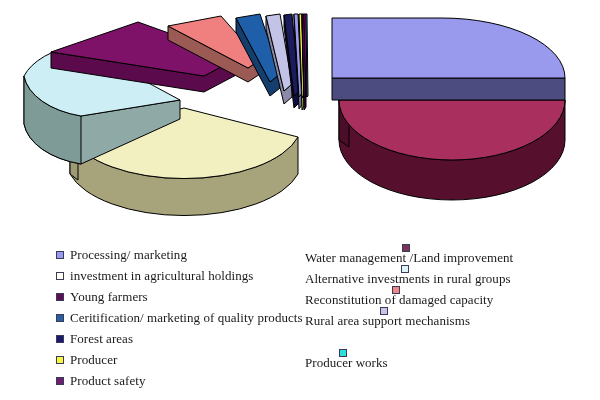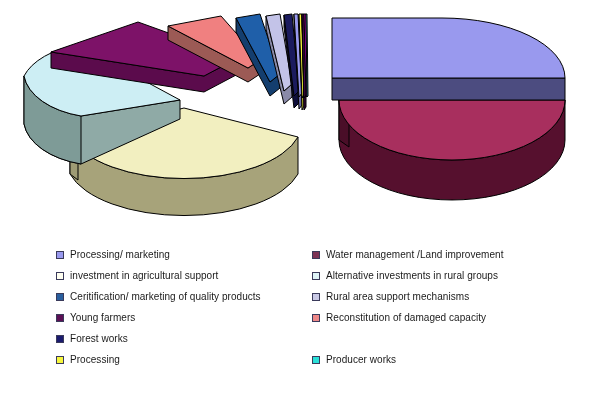--- a/index.html
+++ b/index.html
@@ -31,33 +31,34 @@
     height:21px;
   }
   .legend-item{
     position:absolute;
     display:flex;
     align-items:center;
     height:21px;
     white-space:nowrap;
   }
   .legend-item.col-a{left:0px;}
-  .legend-item.col-b{left:256px;}
+  .legend-item.col-b{left:249px;flex-direction:column;}
   .swatch{
     width:8px;height:8px;
     border:1px solid #3a3a5a;
     margin-right:6px;
     flex:0 0 auto;
     box-sizing:border-box;
   }
   .legend-label{
-    font-size:10px;
+    font-size:13px;
     color:#1a1a1a;
     line-height:11px;
     letter-spacing:0.05px;
+    font-family:Liberation Serif, serif;
   }
 </style>
 </head>
 <body>
 
 <div id="chart-area">
 
   <div class="pie-wrap" style="left:8px;top:4px;">
     <svg width="310" height="215" viewBox="0 0 310 215">
       <defs>
@@ -186,63 +187,69 @@
       </div>
       <div class="legend-item col-b">
         <span class="swatch" style="background:#7D3355"></span>
         <span class="legend-label">Water management /Land improvement</span>
       </div>
     </div>
 
     <div class="legend-row">
       <div class="legend-item col-a">
         <span class="swatch" style="background:#FFFFF0"></span>
-        <span class="legend-label">investment in agricultural support</span>
+        <span class="legend-label">investment in agricultural holdings</span>
       </div>
       <div class="legend-item col-b">
         <span class="swatch" style="background:#DFF4F7"></span>
         <span class="legend-label">Alternative investments in rural groups</span>
       </div>
     </div>
 
     <div class="legend-row">
       <div class="legend-item col-a">
+        <span class="swatch" style="background:#5B1055"></span>
+        <span class="legend-label">Young farmers</span>
+      </div>
+      <div class="legend-item col-b">
+        <span class="swatch" style="background:#EE8888"></span>
+        <span class="legend-label">Reconstitution of damaged capacity</span>
+      </div>
+    </div>
+
+    <div class="legend-row">
+      <div class="legend-item col-a">
         <span class="swatch" style="background:#2A5F9E"></span>
         <span class="legend-label">Ceritification/ marketing of quality products</span>
       </div>
       <div class="legend-item col-b">
         <span class="swatch" style="background:#C8C8E4"></span>
         <span class="legend-label">Rural area support mechanisms</span>
       </div>
     </div>
 
     <div class="legend-row">
       <div class="legend-item col-a">
-        <span class="swatch" style="background:#5B1055"></span>
-        <span class="legend-label">Young farmers</span>
-      </div>
-      <div class="legend-item col-b">
-        <span class="swatch" style="background:#EE8888"></span>
-        <span class="legend-label">Reconstitution of damaged capacity</span>
-      </div>
-    </div>
-
-    <div class="legend-row">
-      <div class="legend-item col-a">
         <span class="swatch" style="background:#1B1B6E"></span>
-        <span class="legend-label">Forest works</span>
+        <span class="legend-label">Forest areas</span>
       </div>
     </div>
 
     <div class="legend-row">
       <div class="legend-item col-a">
         <span class="swatch" style="background:#F7F73C"></span>
-        <span class="legend-label">Processing</span>
+        <span class="legend-label">Producer</span>
       </div>
       <div class="legend-item col-b">
         <span class="swatch" style="background:#2AE0D8"></span>
         <span class="legend-label">Producer works</span>
       </div>
     </div>
 
+    <div class="legend-row">
+      <div class="legend-item col-a">
+        <span class="swatch" style="background:#6B2070"></span>
+        <span class="legend-label">Product safety</span>
+      </div>
+    </div>
 
   </div>
 </div>
 
 </body></html>

